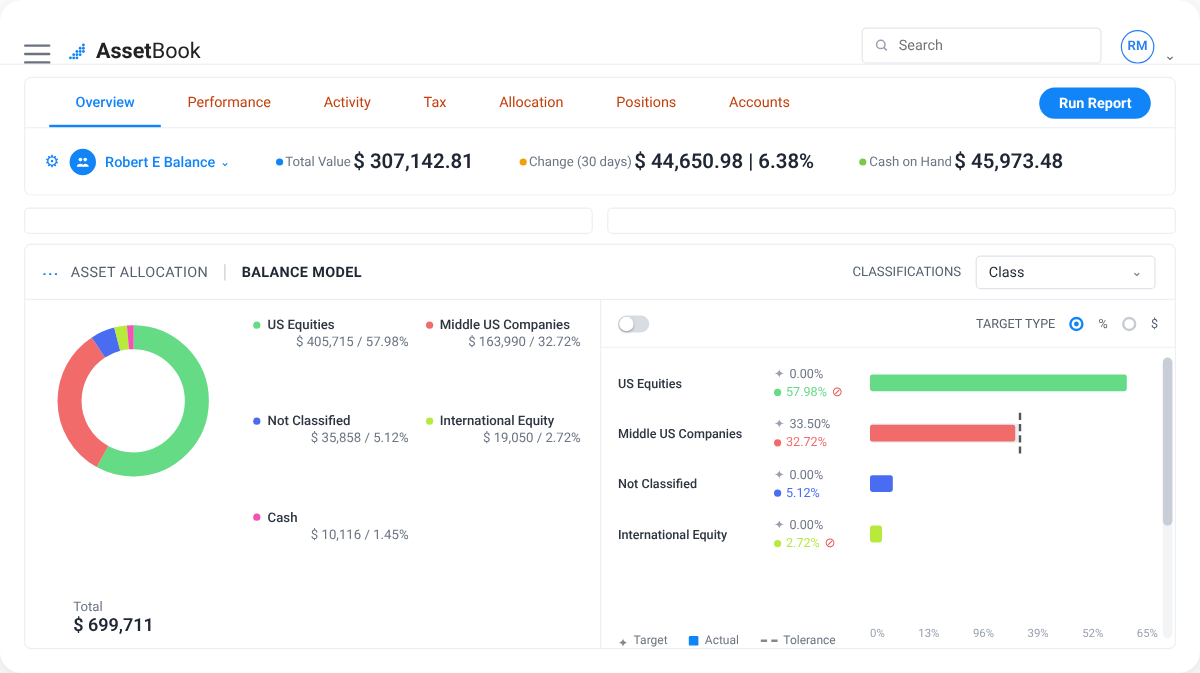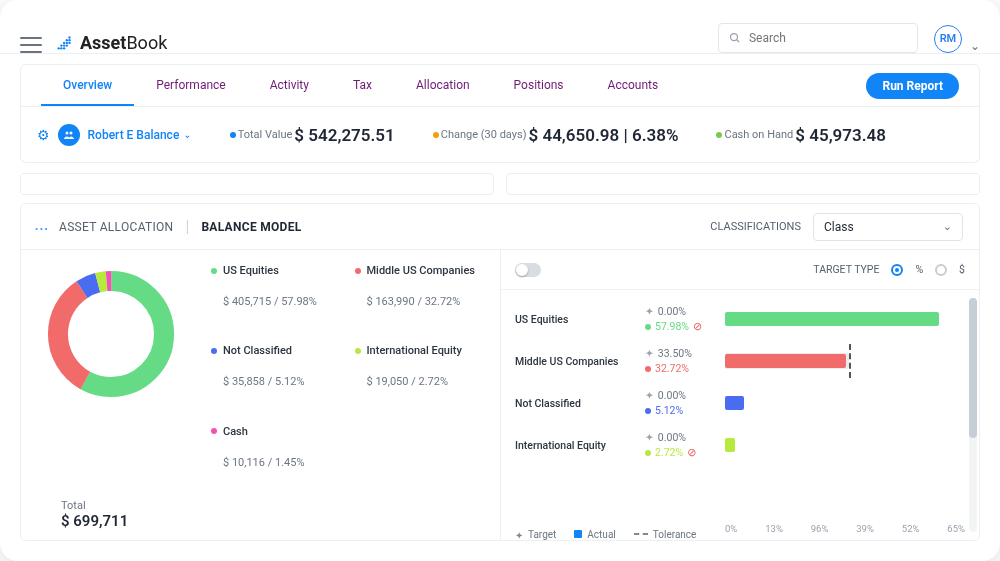--- a/index.html
+++ b/index.html
@@ -14,21 +14,21 @@
   .logo-mark { width: 18px; height: 18px; }
   .logo-text { font-size: 18px; font-weight: 600; color: #222; }
   .logo-text .bold { font-weight: 700; }
   .header-spacer { flex: 1; }
   .search-box { display: flex; align-items: center; background: #fff; border: 1px solid #e2e6eb; border-radius: 4px; height: 30px; width: 200px; padding: 0 10px; color: #9aa2af; font-size: 12px; gap: 8px; }
   .avatar { width: 28px; height: 28px; border-radius: 50%; border: 1.5px solid #2b7ff0; color: #2b7ff0; font-size: 11px; font-weight: 600; display: flex; align-items: center; justify-content: center; margin-left: 16px; }
   .chev { color: #6b7280; margin-left: 8px; font-size: 12px; }
 
   
   .tabs-row { display: flex; align-items: center; height: 44px; padding: 0 20px; border-bottom: 1px solid #eceff3; background: #fff; margin: 0 20px; border-radius: 6px 6px 0 0; border-left: 1px solid #eceff3; border-right: 1px solid #eceff3; border-top: 1px solid #eceff3; margin-top: 10px; }
-  .tab { font-size: 12px; color: #701a75; padding: 0 22px; height: 100%; display: flex; align-items: center; cursor: pointer; border-bottom: 2px solid transparent; }
+  .tab { font-size: 12px; color: #c2410c; padding: 0 22px; height: 100%; display: flex; align-items: center; cursor: pointer; border-bottom: 2px solid transparent; }
   .tab.active { color: #1184f7; border-bottom-color: #1184f7; font-weight: 500; }
   .run-report { margin-left: auto; background: #1184f7; color: #fff; border: none; border-radius: 14px; height: 26px; padding: 0 16px; font-size: 12px; cursor: pointer; font-weight: 700; }
 
   
   .summary { display: flex; align-items: center; height: 56px; margin: 0 20px; border: 1px solid #eceff3; border-top: none; border-radius: 0 0 6px 6px; background: #fff; padding: 0 16px; gap: 8px; font-size: 12px; }
   .gear { color: #1184f7; font-size: 14px; }
   .people-badge { width: 22px; height: 22px; border-radius: 50%; background: #1184f7; display: inline-flex; align-items: center; justify-content: center; }
   .client-name { color: #1184f7; font-weight: 500; display: flex; align-items: center; gap: 4px; cursor: pointer; }
   .summary .group { display: flex; align-items: center; gap: 2px; margin-left: 30px; }
   .dot { width: 6px; height: 6px; border-radius: 50%; display: inline-block; }
@@ -52,21 +52,21 @@
 
   .card-body { display: flex; flex: 1; min-height: 0; }
   .left { width: 50%; padding: 14px 16px 10px 10px; display: flex; flex-direction: column; }
   .right { width: 50%; border-left: 1px solid #eceff3; display: flex; flex-direction: column; position: relative; }
 
   .left-top { display: flex; gap: 20px; flex: 1; }
   .donut-wrap { width: 160px; display: flex; flex-direction: column; align-items: center; }
   .donut { width: 140px; height: 140px; }
   .legend-cols { flex: 1; display: grid; grid-template-columns: 1fr 1fr; column-gap: 14px; row-gap: 12px; font-size: 11px; }
   .leg-item .name { color: #2c3540; font-weight: 500; display: flex; align-items: center; gap: 6px; }
-  .leg-item .sub { color: #6b7583; margin-top: 18px; margin-left: 12px; }
+  .leg-item .sub { color: #6b7583; margin-top: 1px; margin-left: 12px; text-align: right; }
   .total-block { margin-top: 6px; margin-left: 30px; }
   .total-block .tl { font-size: 11px; color: #6b7583; }
   .total-block .tv { font-size: 15px; color: #1f2734; font-weight: 600; }
 
   .right-head { display: flex; align-items: center; height: 40px; padding: 0 14px; gap: 12px; font-size: 10.5px; color: #55606e; border-bottom: 1px solid #f0f2f5; }
   .toggle { width: 26px; height: 14px; border-radius: 7px; background: #d8dde3; position: relative; cursor: pointer; }
   .toggle::after { content: ""; position: absolute; left: 1px; top: 1px; width: 12px; height: 12px; background: #fff; border-radius: 50%; box-shadow: 0 1px 2px rgba(0,0,0,0.3); }
   .radio { width: 12px; height: 12px; border-radius: 50%; border: 2px solid #c6ccd4; display: inline-block; position: relative; cursor: pointer; }
   .radio.checked { border-color: #1184f7; }
   .radio.checked::after { content:""; position:absolute; inset:2px; border-radius:50%; background:#1184f7; }
@@ -158,21 +158,21 @@
         </svg>
     </span>
     <span class="client-name">
       <span>Robert E Balance</span>
       <span style="font-size:10px">⌄</span>
     </span>
 
     <div class="group">
       <span class="dot" style="background:#1184f7"></span>
       <span class="lbl">Total Value</span>
-      <span class="val">$ 542,275.51</span>
+      <span class="val">$ 307,142.81</span>
     </div>
     <div class="group">
       <span class="dot" style="background:#f59e0b"></span>
       <span class="lbl">Change (30 days)</span>
       <span class="val">$ 44,650.98 | 6.38%</span>
     </div>
     <div class="group">
       <span class="dot" style="background:#7cc84d"></span>
       <span class="lbl">Cash on Hand</span>
       <span class="val">$ 45,973.48</span>

